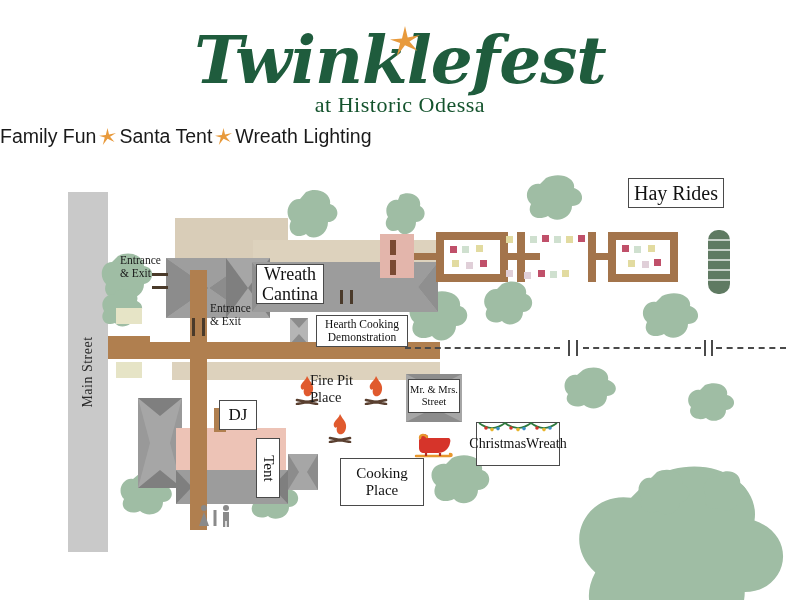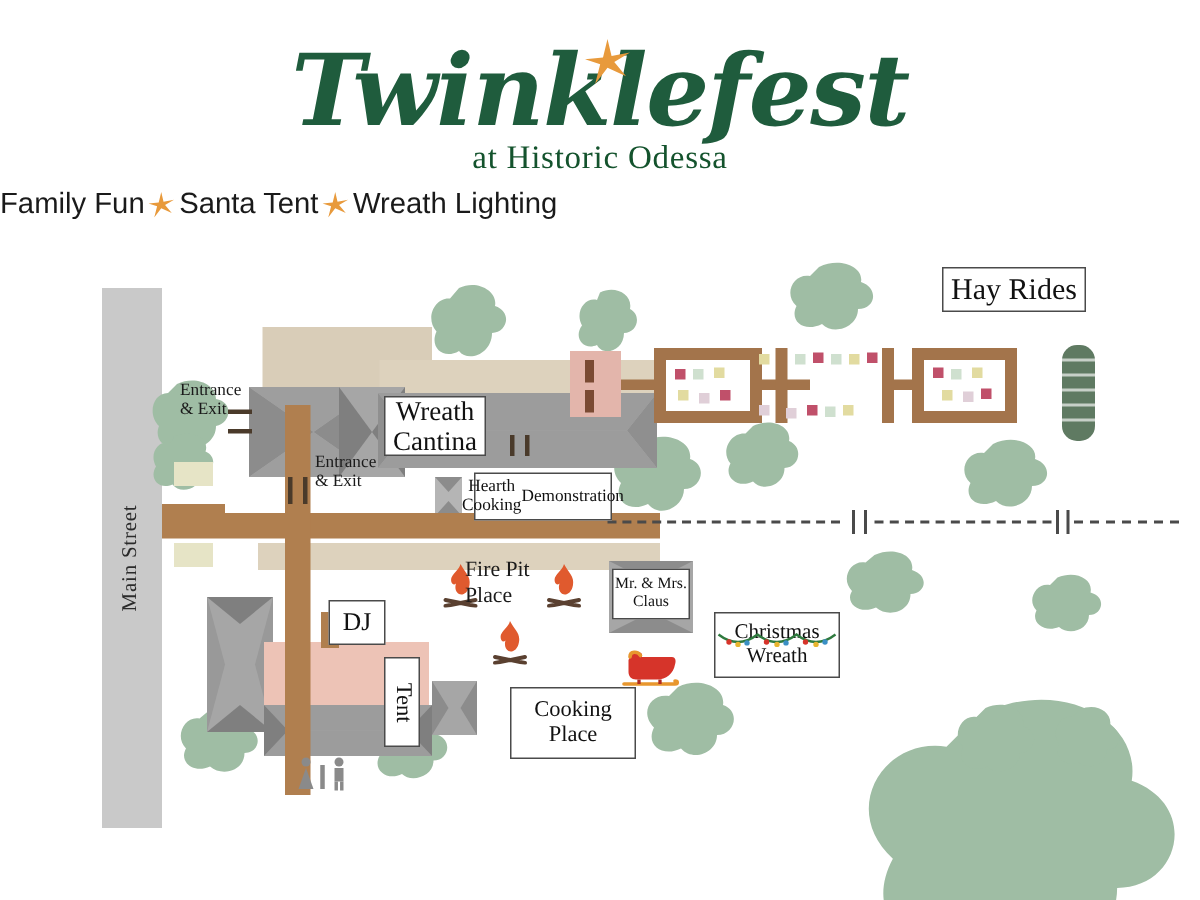--- a/index.html
+++ b/index.html
@@ -404,31 +404,31 @@
 
     <div class="abs label-box" style="left:628px;top:8px;width:96px;height:30px;font-size:20px;">
       <span>Hay Rides</span>
     </div>
 
     <div class="abs label-box" style="left:256px;top:94px;width:68px;height:40px;font-size:18px;flex-direction:column;">
       <span>Wreath</span>
       <span>Cantina</span>
     </div>
 
-    <div class="abs label-box" style="left:316px;top:145px;width:92px;height:32px;font-size:11.5px;flex-direction:row;">
+    <div class="abs label-box" style="left:316px;top:145px;width:92px;height:32px;font-size:11.5px;flex-direction:column;">
       <span>Hearth Cooking</span>
       <span>Demonstration</span>
     </div>
 
     <div class="abs label-box" style="left:408px;top:209px;width:52px;height:34px;font-size:10.5px;flex-direction:column;">
       <span>Mr. &amp; Mrs.</span>
-      <span>Claus</span>
-    </div>
-
-    <div class="abs label-box" style="left:476px;top:238px;width:84px;height:44px;font-size:14px;flex-direction:column;">
+      <span>Street</span>
+    </div>
+
+    <div class="abs label-box" style="left:476px;top:252px;width:84px;height:44px;font-size:14px;">
       <span>Christmas</span>
       <span>Wreath</span>
     </div>
     <svg class="abs" style="left:478px;top:250px;width:80px;height:16px" viewBox="0 0 80 16">
       <path d="M1 3 Q14 13 27 3 Q40 13 53 3 Q66 13 79 3" fill="none" stroke="#2f7a3e" stroke-width="1.6"></path>
       <circle cx="8" cy="8" r="1.8" fill="#d6342a"></circle>
       <circle cx="14" cy="9.6" r="1.8" fill="#e8b52e"></circle>
       <circle cx="20" cy="8.6" r="1.8" fill="#3a8fc4"></circle>
       <circle cx="33" cy="8" r="1.8" fill="#d6342a"></circle>
       <circle cx="40" cy="9.6" r="1.8" fill="#e8b52e"></circle>

